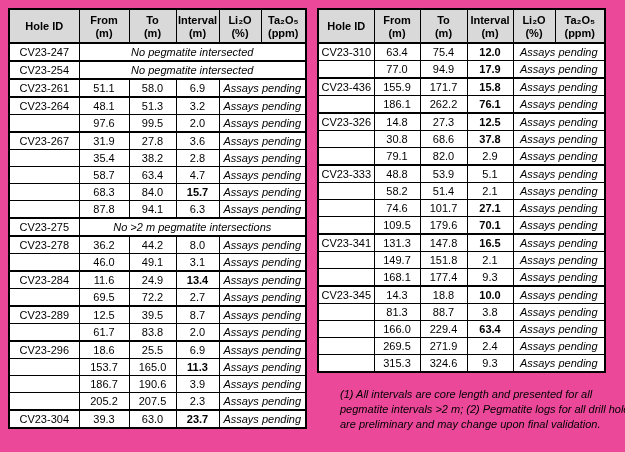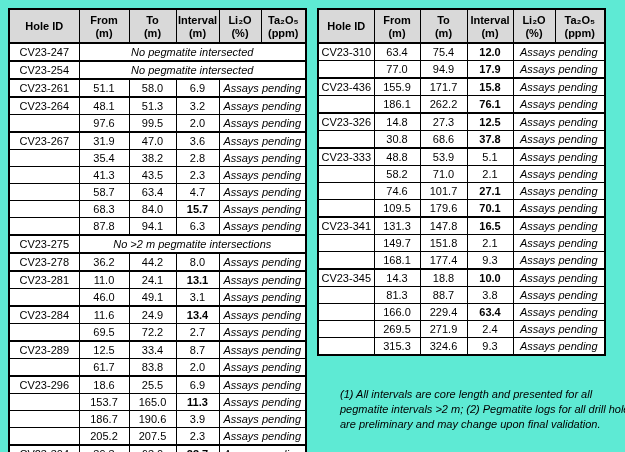--- a/index.html
+++ b/index.html
@@ -11,21 +11,21 @@
     width: 625px;
     height: 452px;
     font-family: "Liberation Sans", sans-serif;
     color: #000000;
     overflow: hidden;
   }
   .canvas {
     position: relative;
     width: 625px;
     height: 452px;
-    background: #5eead4;
+    background: #ec4899;
   }
   table.holes {
     position: absolute;
     top: 8px;
     border-collapse: collapse;
     table-layout: fixed;
     background: #ffffff;
     border: 2px solid #000000;
   }
   #tbl-left  { left: 8px;   width: 297px; }
@@ -146,36 +146,29 @@
         <tr>
           <td class="hole"></td>
           <td class="num">97.6</td>
           <td class="num">99.5</td>
           <td class="num">2.0</td>
           <td class="assays" colspan="2">Assays pending</td>
         </tr>
         <tr class="group-start">
           <td class="hole">CV23-267</td>
           <td class="num">31.9</td>
-          <td class="num">47.0</td>
+          <td class="num">27.8</td>
           <td class="num">3.6</td>
           <td class="assays" colspan="2">Assays pending</td>
         </tr>
         <tr>
           <td class="hole"></td>
           <td class="num">35.4</td>
           <td class="num">38.2</td>
           <td class="num">2.8</td>
-          <td class="assays" colspan="2">Assays pending</td>
-        </tr>
-        <tr>
-          <td class="hole"></td>
-          <td class="num">41.3</td>
-          <td class="num">43.5</td>
-          <td class="num">2.3</td>
           <td class="assays" colspan="2">Assays pending</td>
         </tr>
         <tr>
           <td class="hole"></td>
           <td class="num">58.7</td>
           <td class="num">63.4</td>
           <td class="num">4.7</td>
           <td class="assays" colspan="2">Assays pending</td>
         </tr>
         <tr>
@@ -196,27 +189,20 @@
           <td class="hole">CV23-275</td>
           <td class="note" colspan="5">No &gt;2 m pegmatite intersections</td>
         </tr>
         <tr class="group-start">
           <td class="hole">CV23-278</td>
           <td class="num">36.2</td>
           <td class="num">44.2</td>
           <td class="num">8.0</td>
           <td class="assays" colspan="2">Assays pending</td>
         </tr>
-        <tr class="group-start">
-          <td class="hole">CV23-281</td>
-          <td class="num">11.0</td>
-          <td class="num">24.1</td>
-          <td class="num b">13.1</td>
-          <td class="assays" colspan="2">Assays pending</td>
-        </tr>
         <tr>
           <td class="hole"></td>
           <td class="num">46.0</td>
           <td class="num">49.1</td>
           <td class="num">3.1</td>
           <td class="assays" colspan="2">Assays pending</td>
         </tr>
         <tr class="group-start">
           <td class="hole">CV23-284</td>
           <td class="num">11.6</td>
@@ -227,21 +213,21 @@
         <tr>
           <td class="hole"></td>
           <td class="num">69.5</td>
           <td class="num">72.2</td>
           <td class="num">2.7</td>
           <td class="assays" colspan="2">Assays pending</td>
         </tr>
         <tr class="group-start">
           <td class="hole">CV23-289</td>
           <td class="num">12.5</td>
-          <td class="num">33.4</td>
+          <td class="num">39.5</td>
           <td class="num">8.7</td>
           <td class="assays" colspan="2">Assays pending</td>
         </tr>
         <tr>
           <td class="hole"></td>
           <td class="num">61.7</td>
           <td class="num">83.8</td>
           <td class="num">2.0</td>
           <td class="assays" colspan="2">Assays pending</td>
         </tr>
@@ -353,31 +339,38 @@
           <td class="num b">12.5</td>
           <td class="assays" colspan="2">Assays pending</td>
         </tr>
         <tr>
           <td class="hole"></td>
           <td class="num">30.8</td>
           <td class="num">68.6</td>
           <td class="num b">37.8</td>
           <td class="assays" colspan="2">Assays pending</td>
         </tr>
+        <tr>
+          <td class="hole"></td>
+          <td class="num">79.1</td>
+          <td class="num">82.0</td>
+          <td class="num">2.9</td>
+          <td class="assays" colspan="2">Assays pending</td>
+        </tr>
         <tr class="group-start">
           <td class="hole">CV23-333</td>
           <td class="num">48.8</td>
           <td class="num">53.9</td>
           <td class="num">5.1</td>
           <td class="assays" colspan="2">Assays pending</td>
         </tr>
         <tr>
           <td class="hole"></td>
           <td class="num">58.2</td>
-          <td class="num">71.0</td>
+          <td class="num">51.4</td>
           <td class="num">2.1</td>
           <td class="assays" colspan="2">Assays pending</td>
         </tr>
         <tr>
           <td class="hole"></td>
           <td class="num">74.6</td>
           <td class="num">101.7</td>
           <td class="num b">27.1</td>
           <td class="assays" colspan="2">Assays pending</td>
         </tr>

